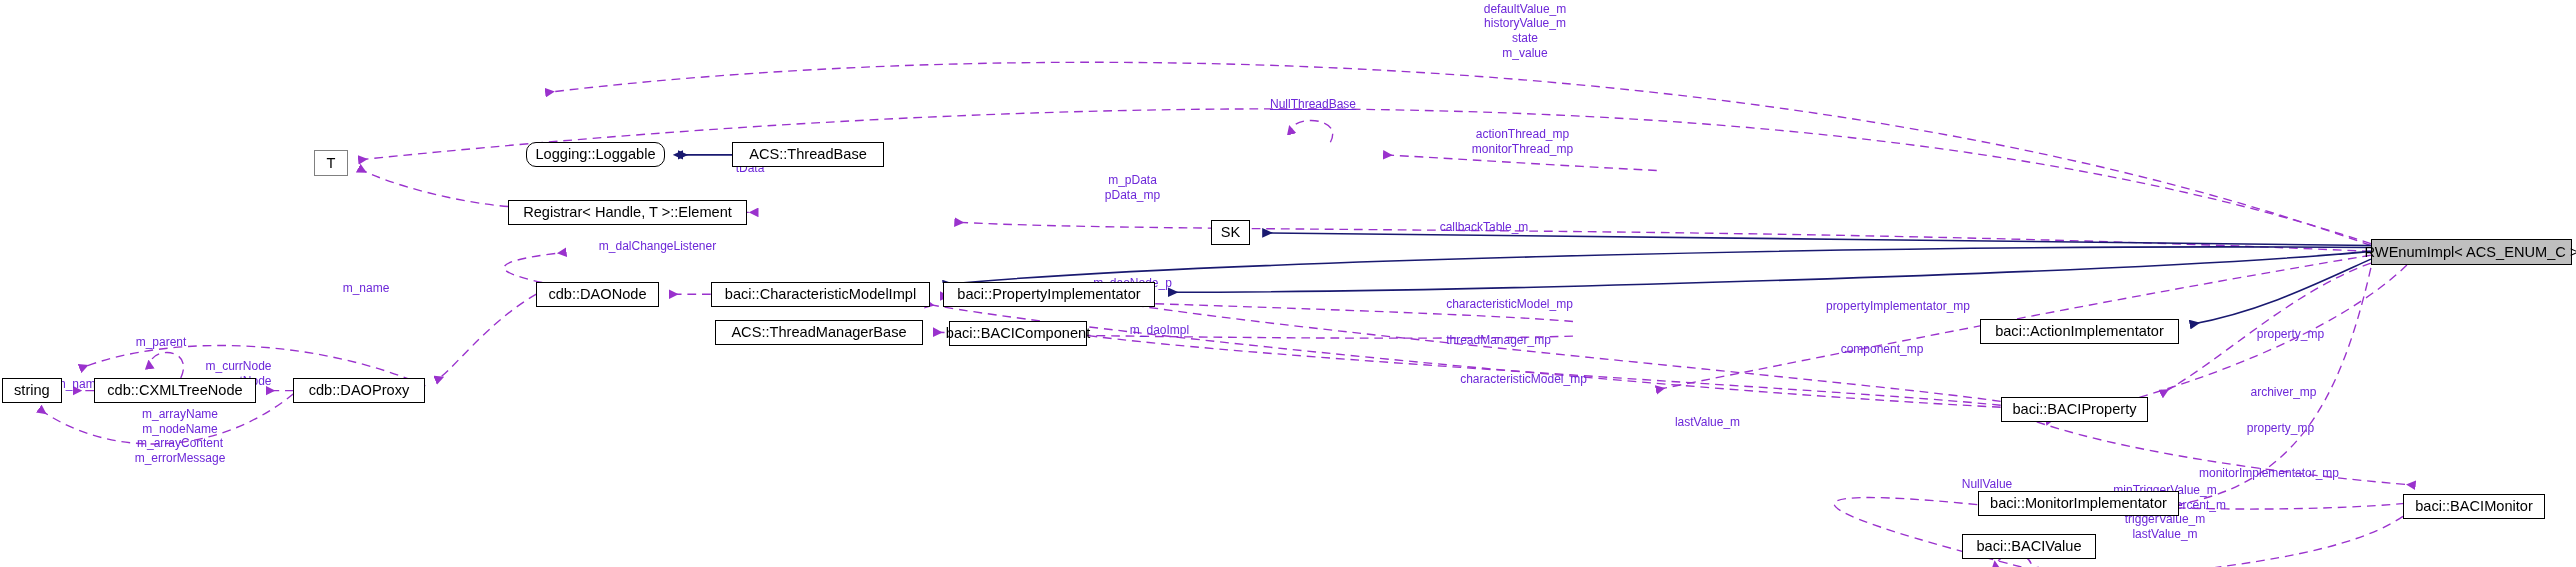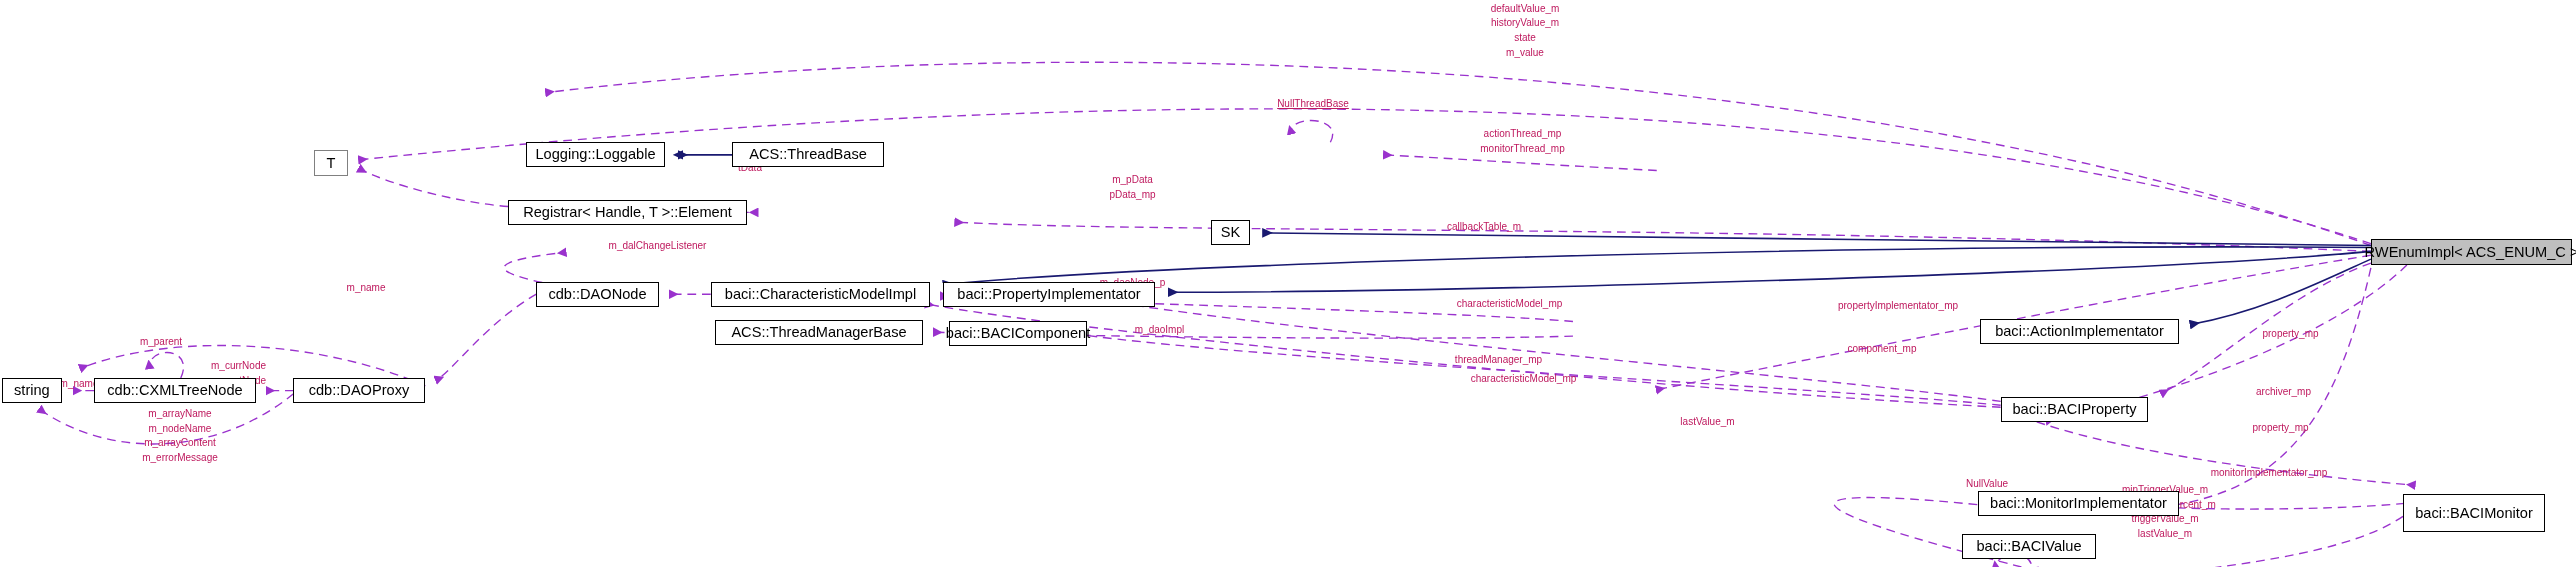--- a/index.html
+++ b/index.html
@@ -41,23 +41,23 @@
   .node.focus {
     background: #bfbfbf;
     border: 1px solid #000000;
   }
   .node.tparam {
     border: 1px solid #808080;
     background: #ffffff;
   }
   .edge-label {
     position: absolute;
-    font-size: 10px;
+    font-size: 12px;
     line-height: 14.6px;
-    color: #be185d;
+    color: #6d28d9;
     white-space: nowrap;
     text-align: center;
     z-index: 4;
     background: transparent;
   }
   .edge-label.multi {
     line-height: 14.6px;
   }
 </style>
 </head>
@@ -170,21 +170,21 @@
 
 
   <div class="node" style="left:508px; top:200px; width:239px; height:25px;">
       <span>Registrar&lt; Handle, T &gt;::Element</span>
     </div>
 
   <div class="node" style="left:536px; top:282px; width:123px; height:25px;">
       <span>cdb::DAONode</span>
     </div>
 
-  <div class="node" style="left:526px; top:142px; width:139px; height:25px;">
+  <div class="node" style="left:526px; top:142px; width:139px; height:25px;border-radius:10px;">
       <span>Logging::Loggable</span>
     </div>
 
 
   <div class="node" style="left:732px; top:142px; width:152px; height:25px;">
       <span>ACS::ThreadBase</span>
     </div>
 
   <div class="node" style="left:711px; top:282px; width:219px; height:25px;">
       <span>baci::CharacteristicModelImpl</span>
@@ -211,21 +211,21 @@
     </div>
 
   <div class="node" style="left:2001px; top:397px; width:147px; height:25px;">
       <span>baci::BACIProperty</span>
     </div>
 
   <div class="node" style="left:1978px; top:491px; width:201px; height:25px;">
       <span>baci::MonitorImplementator</span>
     </div>
 
-  <div class="node" style="left:2403px; top:494px; width:142px; height:38px;">
+  <div class="node" style="left:2403px; top:494px; width:142px; height:25px;">
       <span>baci::BACIMonitor</span>
     </div>
 
   <div class="node" style="left:1962px; top:534px; width:134px; height:25px;">
       <span>baci::BACIValue</span>
     </div>
 
   <div class="node focus" style="left:2371px; top:239px; width:201px; height:26px;">
       <span>RWEnumImpl&lt; ACS_ENUM_C &gt;</span>
     </div>
@@ -258,21 +258,21 @@
   <div class="edge-label" style="left:322px; top:281px; width:88px;">m_name</div>
 
   <div class="edge-label" style="left:1069px; top:276px; width:127px;">m_daoNode_p</div>
 
   <div class="edge-label" style="left:1412px; top:297px; width:195px;">characteristicModel_mp</div>
 
   <div class="edge-label" style="left:1793px; top:299px; width:210px;">propertyImplementator_mp</div>
 
   <div class="edge-label" style="left:1111px; top:323px; width:97px;">m_daoImpl</div>
 
-  <div class="edge-label" style="left:1418px; top:353px; width:161px;">threadManager_mp</div>
+  <div class="edge-label" style="left:1418px; top:333px; width:161px;">threadManager_mp</div>
 
   <div class="edge-label" style="left:2237px; top:327px; width:107px;">property_mp</div>
 
   <div class="edge-label" style="left:1821px; top:342px; width:122px;">component_mp</div>
 
   <div class="edge-label" style="left:1426px; top:372px; width:195px;">characteristicModel_mp</div>
 
   <div class="edge-label" style="left:2230px; top:385px; width:107px;">archiver_mp</div>
 
   <div class="edge-label multi" style="left:185px; top:359px; width:107px;">

